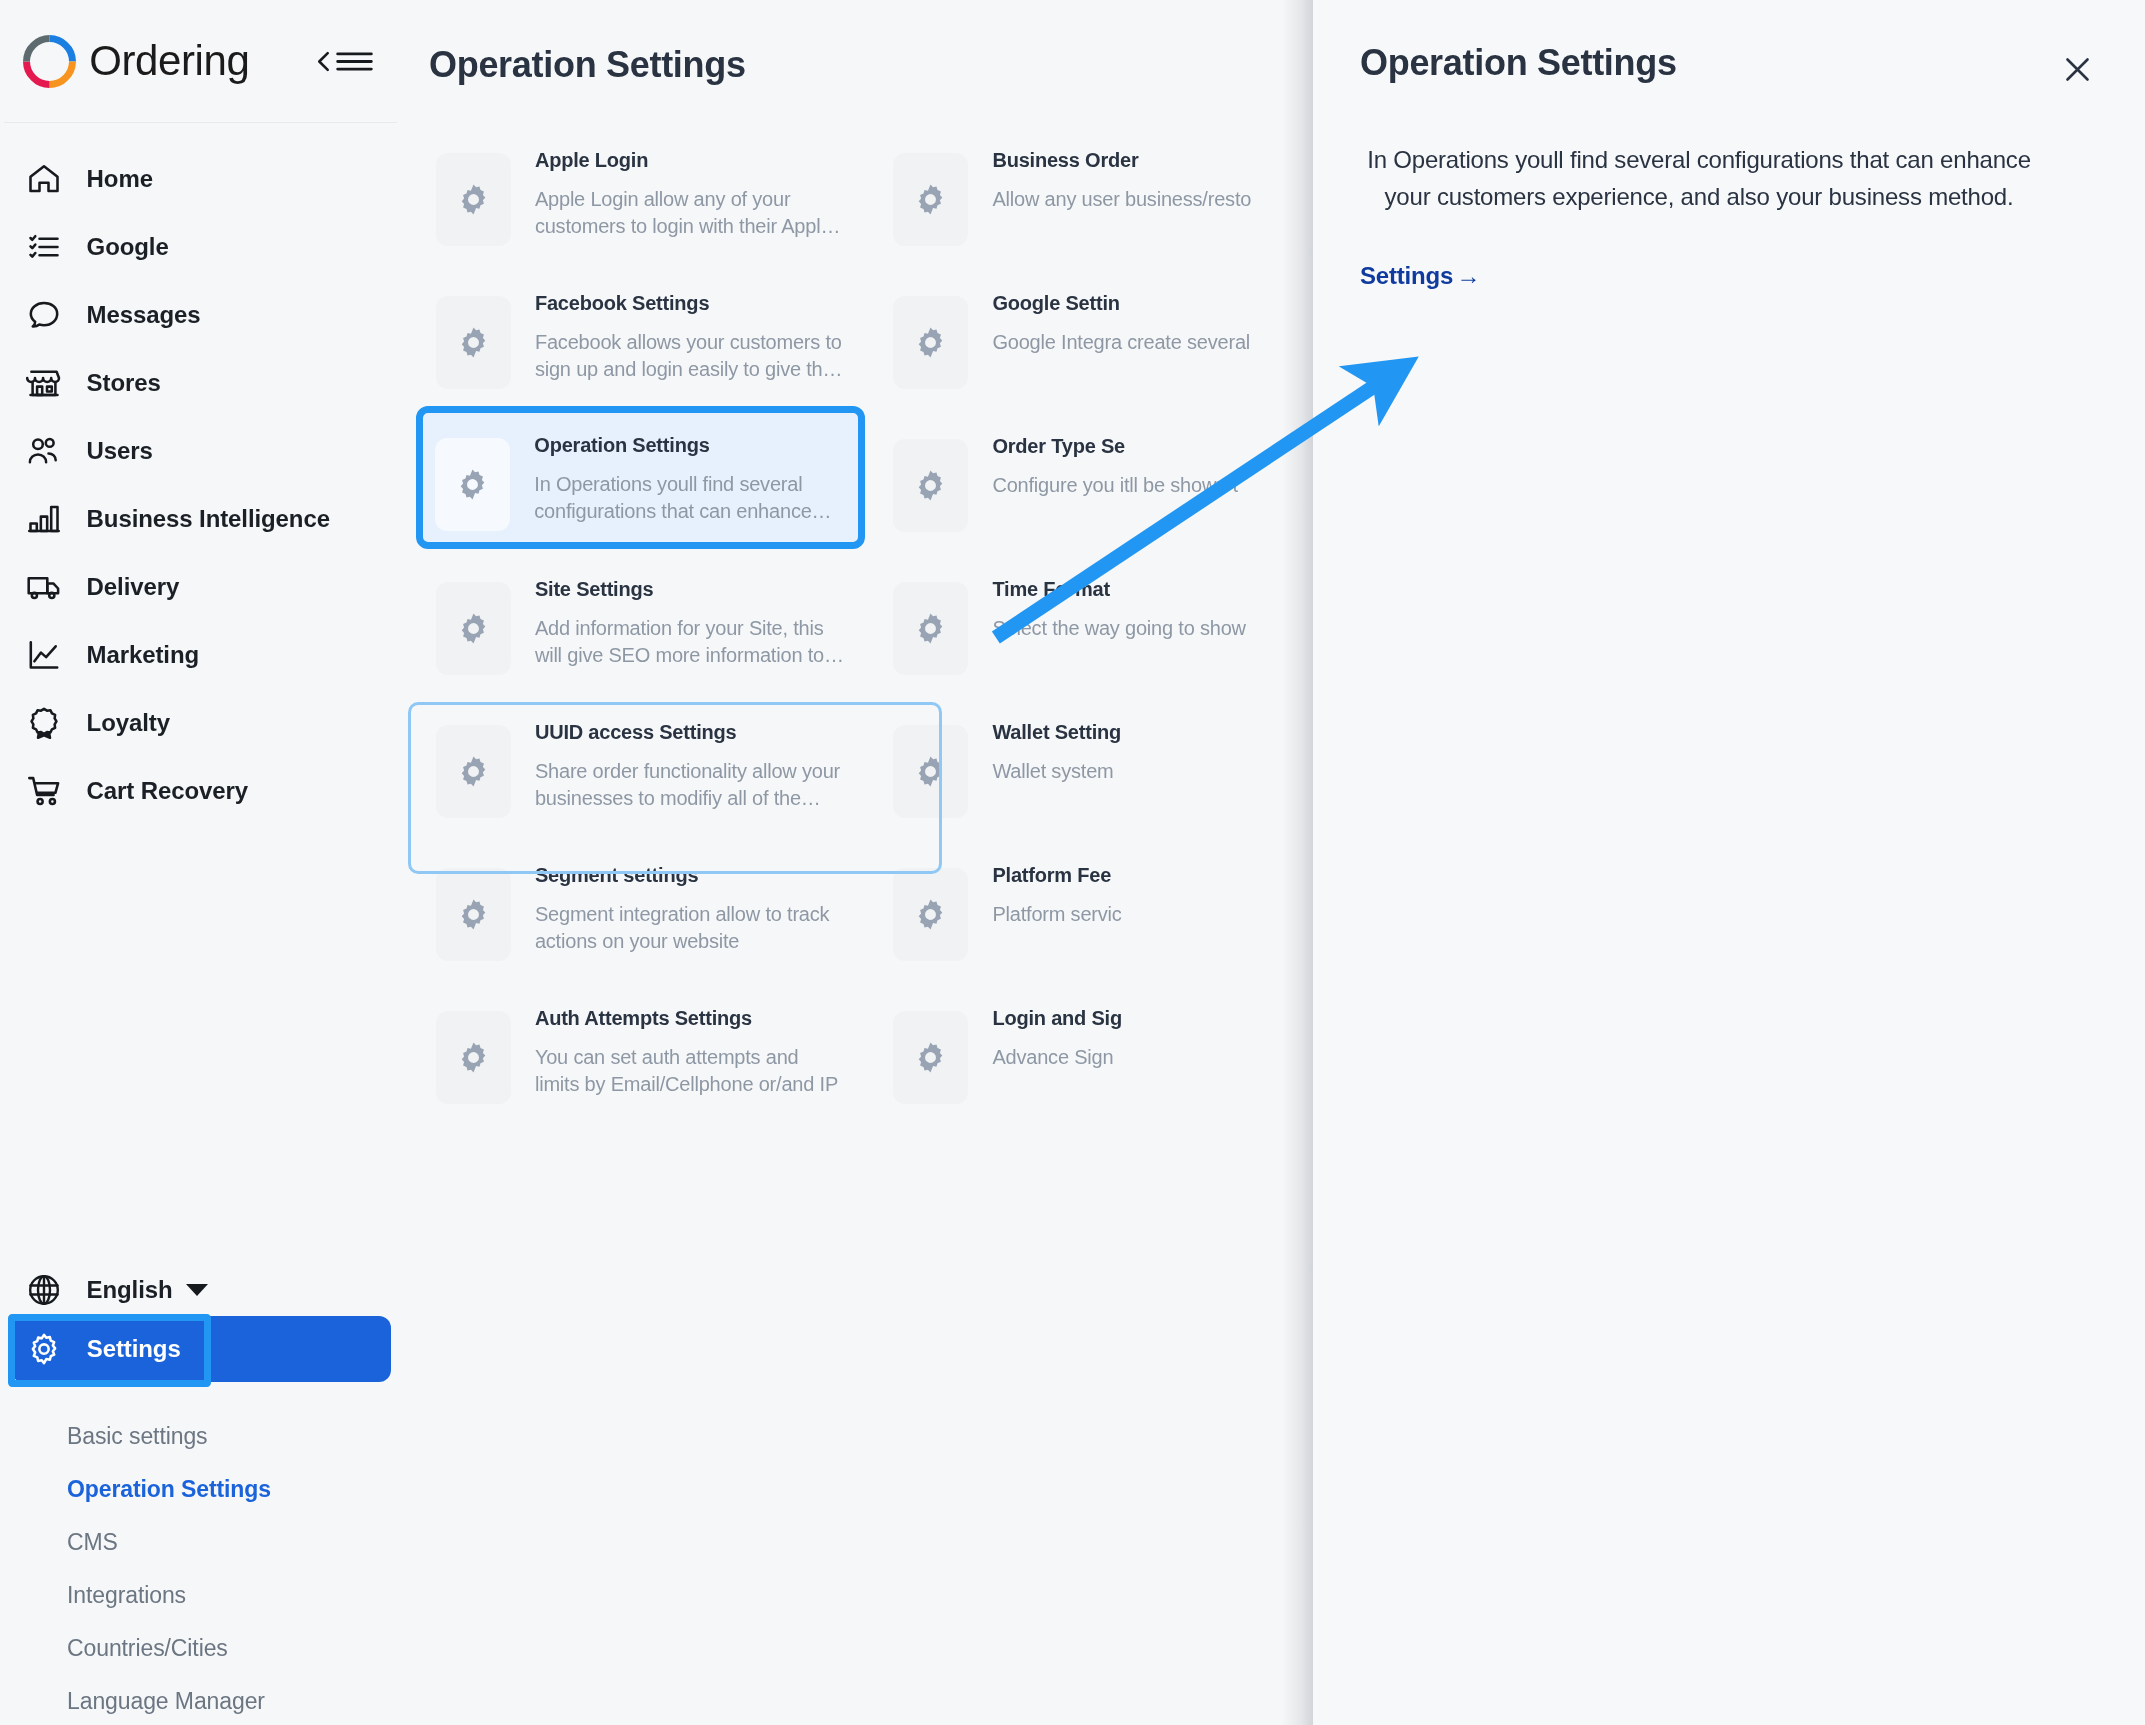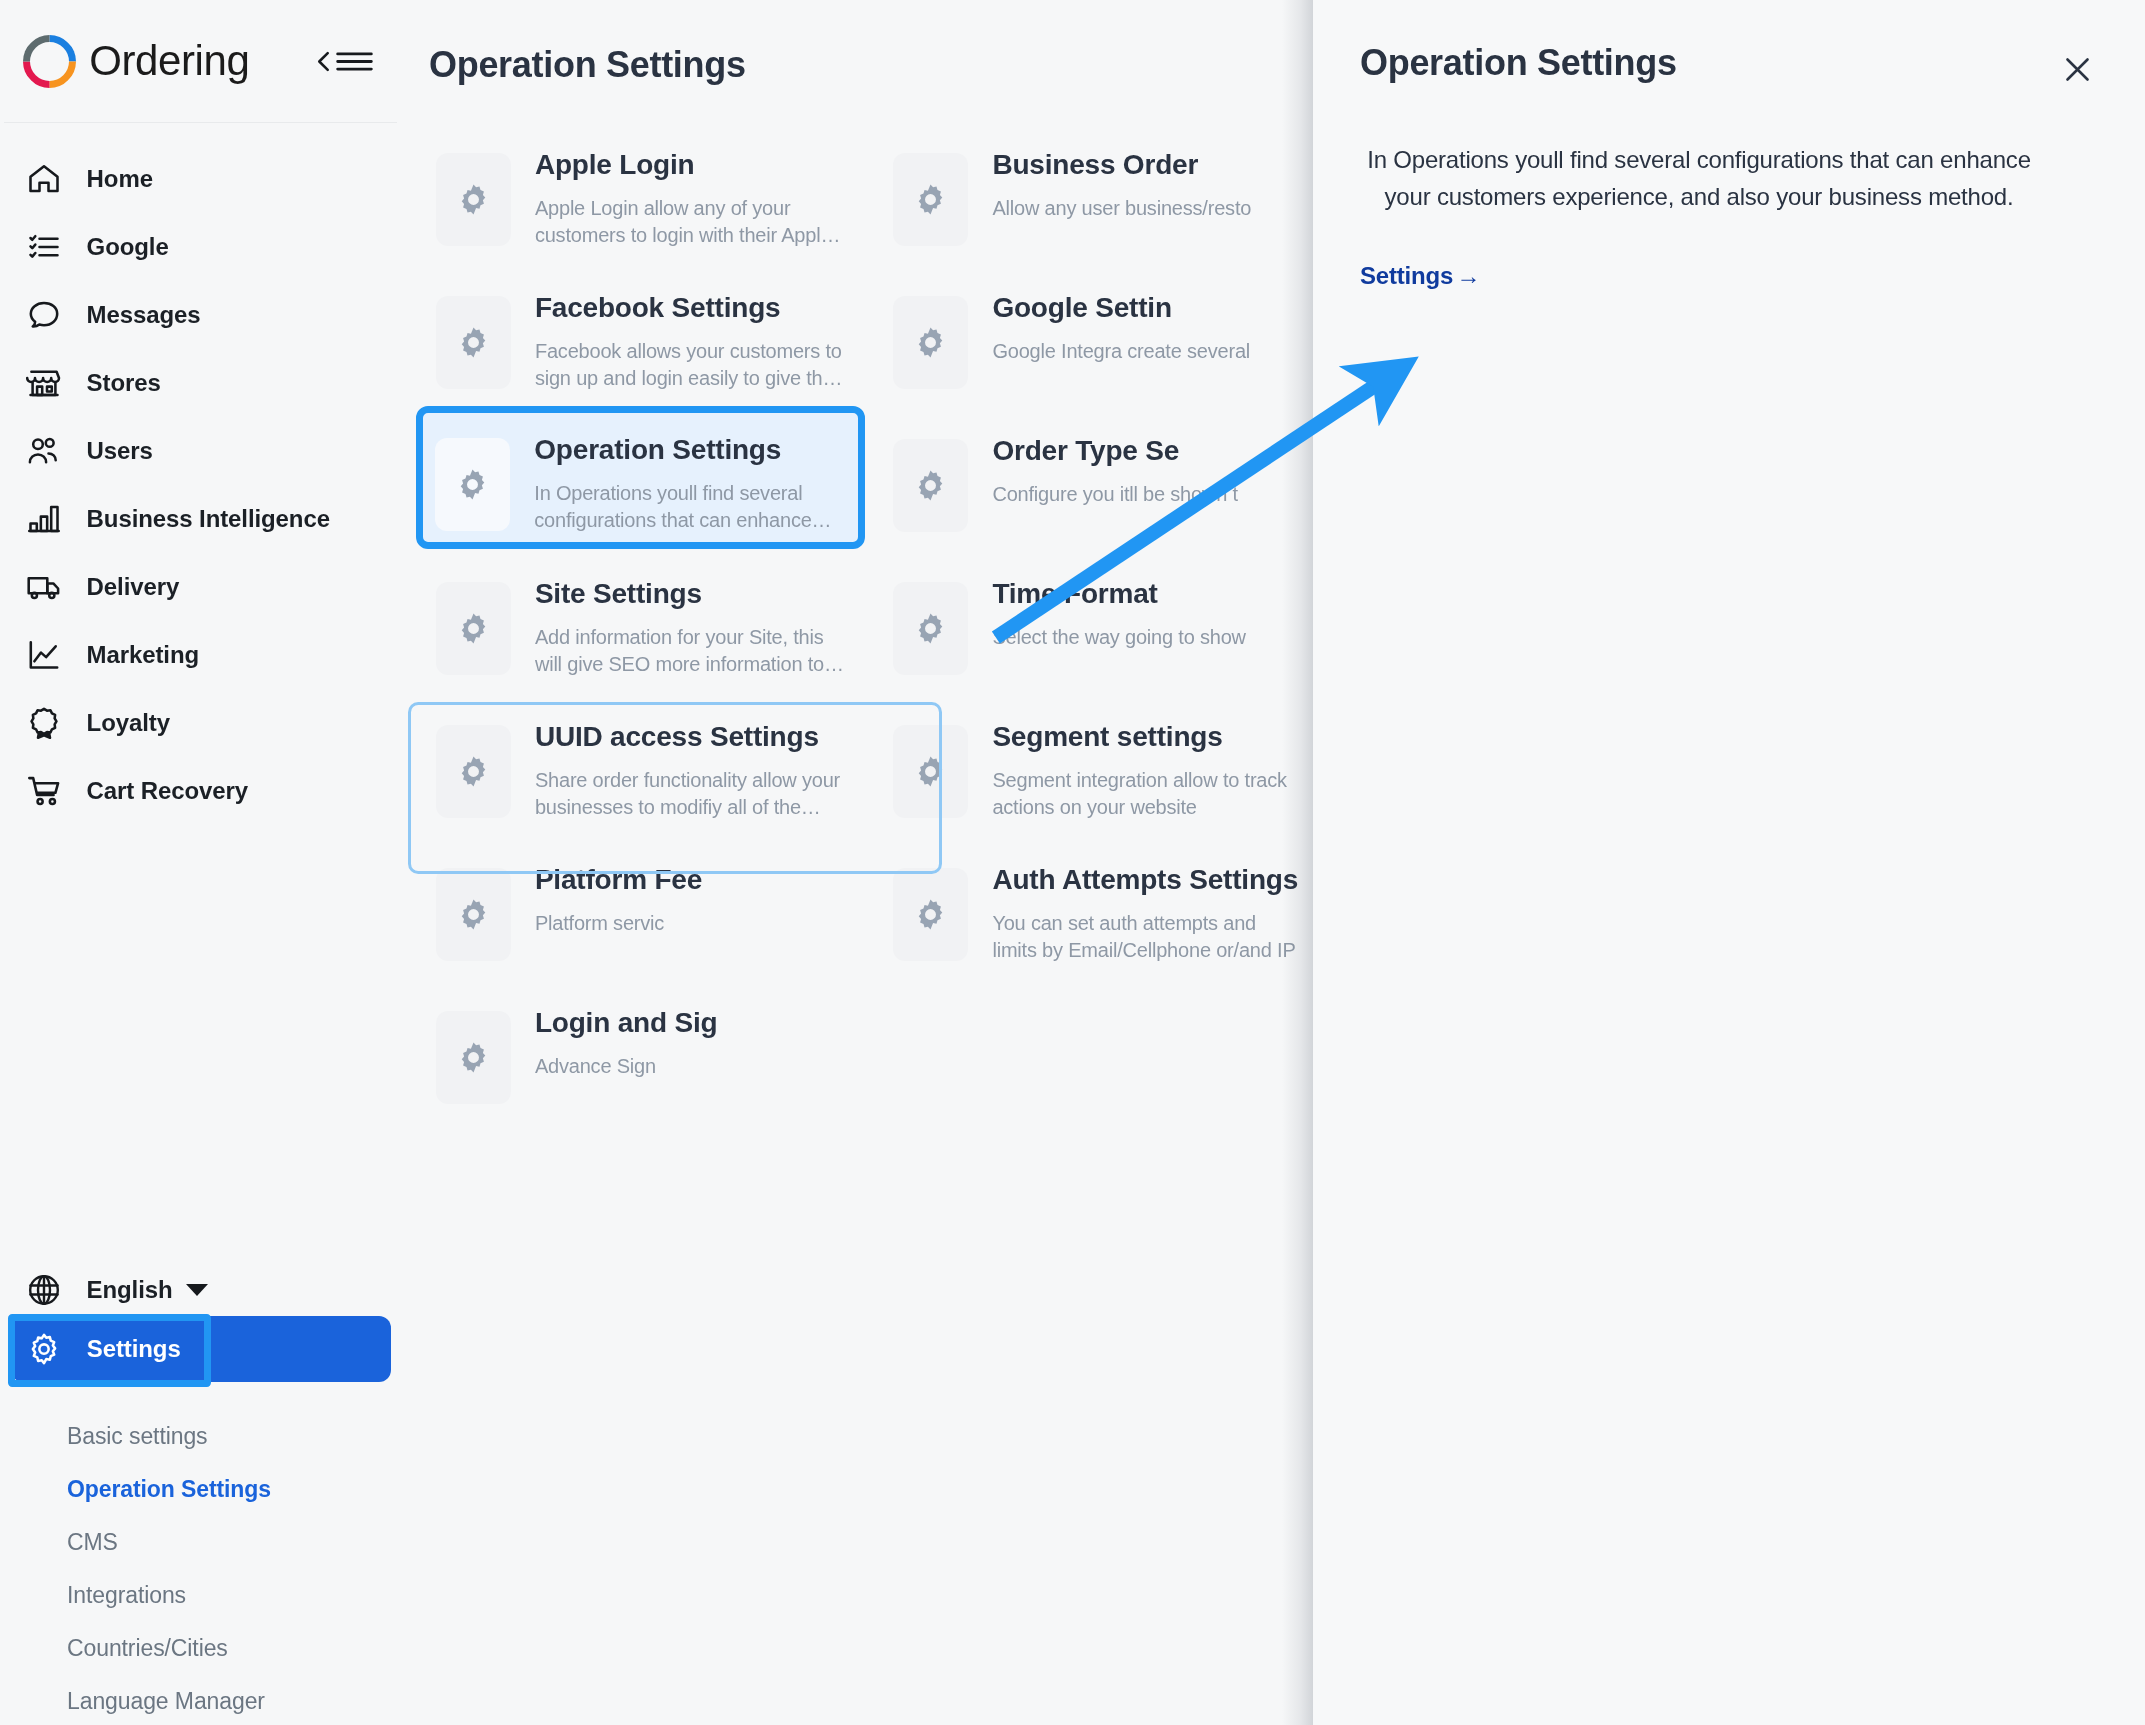--- a/index.html
+++ b/index.html
@@ -114,21 +114,21 @@
     border-radius: 12px; cursor: pointer;
   }
   .card-icon {
     width: 75px; height: 93px; flex: 0 0 auto;
     background: #f1f2f4; border-radius: 12px;
     display: flex; align-items: center; justify-content: center;
     margin-top: 8.5px;
   }
   .card-body { margin-left: 24px; padding-top: 5.1px; min-width: 0; }
   .card-title {
-    font-size: 28px; font-weight: 700; color: #2a3342;
+    font-size: 20px; font-weight: 700; color: #2a3342;
     white-space: nowrap; letter-spacing: -0.2px;
   }
   .card-desc {
     margin-top: 14.4px; font-size: 20px; line-height: 1.35;
     color: #8e98a5; letter-spacing: -0.2px;
     max-width: 339px;
   }
   .card.selected {
     background: #e6f1fd;
     border: 7.6px solid #2196f3;
@@ -478,20 +478,31 @@
           <svg width="41" height="41" viewBox="0 0 24 24" fill="#98a4b3">
               <path d="M12 3.2l1.5 1.6 2-.4.6 2 2 .9-.6 2 1.4 1.6-1.4 1.6.6 2-2 .9-.6 2-2-.4L12 20.8l-1.5-1.6-2 .4-.6-2-2-.9.6-2L5.1 13l1.4-1.6-.6-2 2-.9.6-2 2 .4Zm0 5.6a3.2 3.2 0 100 6.4 3.2 3.2 0 000-6.4Z"></path>
             </svg>
         </span>
         <div class="card-body">
           <div class="card-title">UUID access Settings</div>
           <div class="card-desc">Share order functionality allow your businesses to modifiy all of the…</div>
         </div>
       </div>
 
+      <div class="card">
+        <span class="card-icon">
+          <svg width="41" height="41" viewBox="0 0 24 24" fill="#98a4b3">
+              <path d="M12 3.2l1.5 1.6 2-.4.6 2 2 .9-.6 2 1.4 1.6-1.4 1.6.6 2-2 .9-.6 2-2-.4L12 20.8l-1.5-1.6-2 .4-.6-2-2-.9.6-2L5.1 13l1.4-1.6-.6-2 2-.9.6-2 2 .4Zm0 5.6a3.2 3.2 0 100 6.4 3.2 3.2 0 000-6.4Z"></path>
+            </svg>
+        </span>
+        <div class="card-body">
+          <div class="card-title">Wallet Setting</div>
+          <div class="card-desc">Wallet system</div>
+        </div>
+      </div>
 
       <div class="card">
         <span class="card-icon">
           <svg width="41" height="41" viewBox="0 0 24 24" fill="#98a4b3">
               <path d="M12 3.2l1.5 1.6 2-.4.6 2 2 .9-.6 2 1.4 1.6-1.4 1.6.6 2-2 .9-.6 2-2-.4L12 20.8l-1.5-1.6-2 .4-.6-2-2-.9.6-2L5.1 13l1.4-1.6-.6-2 2-.9.6-2 2 .4Zm0 5.6a3.2 3.2 0 100 6.4 3.2 3.2 0 000-6.4Z"></path>
             </svg>
         </span>
         <div class="card-body">
           <div class="card-title">Segment settings</div>
           <div class="card-desc">Segment integration allow to track actions on your website</div>

